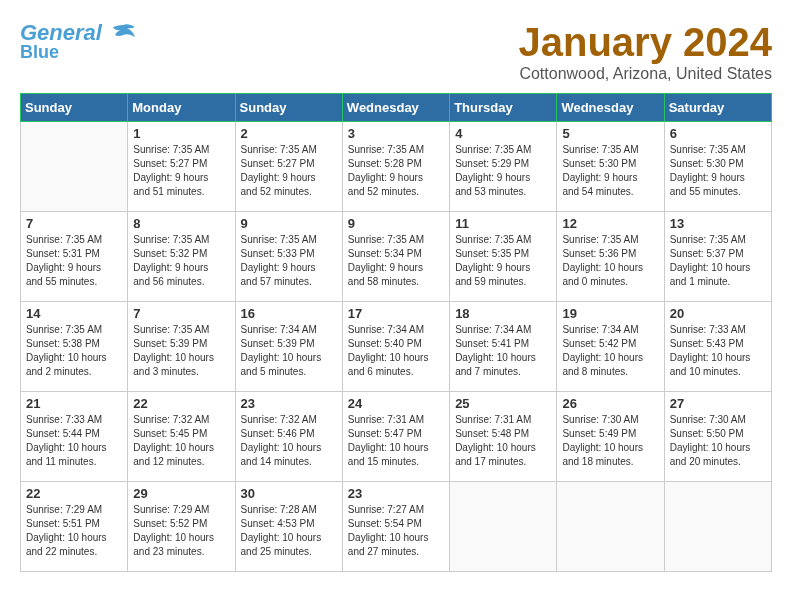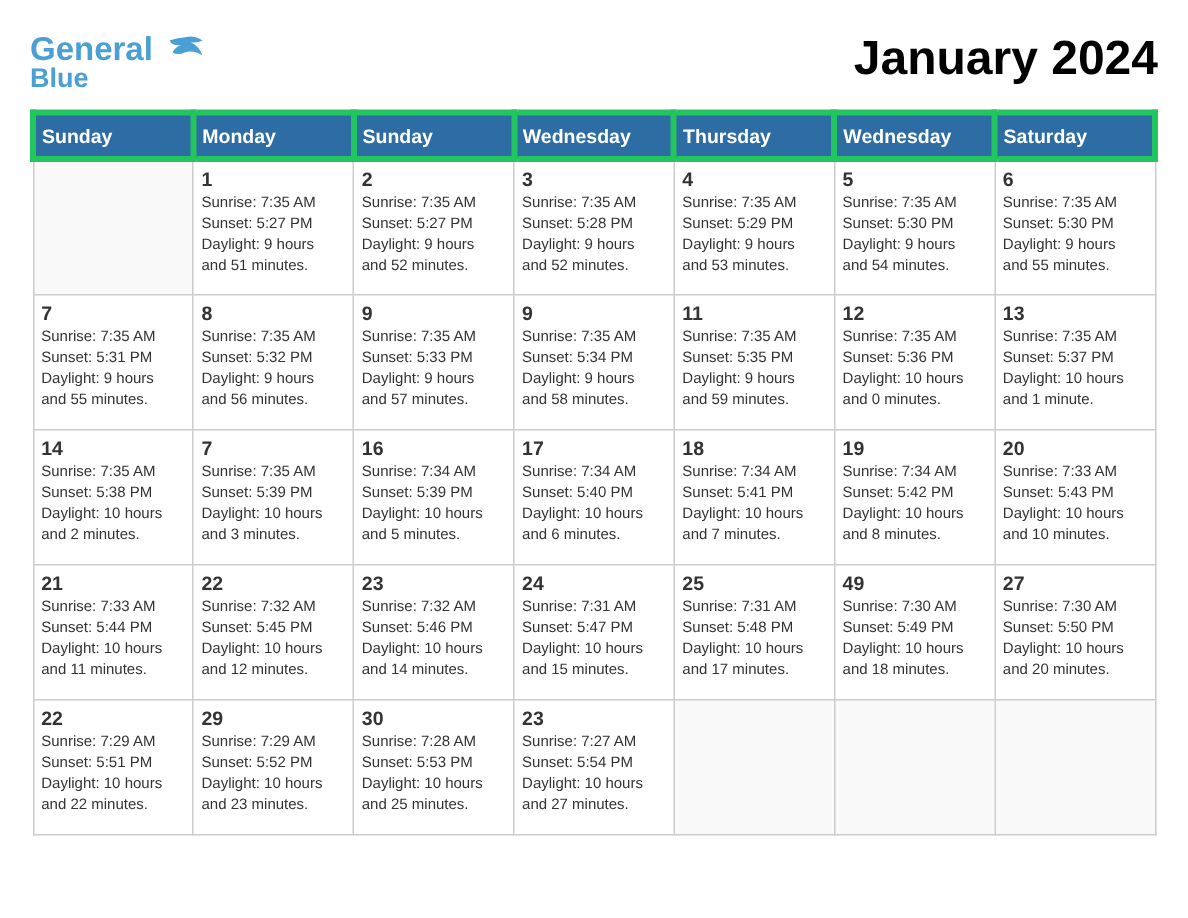--- a/index.html
+++ b/index.html
@@ -26,41 +26,41 @@
       font-weight: bold;
       color: #1a3a5c;
     }
     .logo-text span {
       color: #4a9fd4;
     }
     .title-section {
       text-align: right;
     }
     .month-title {
-      font-size: 32px;
+      font-size: 40px;
       font-weight: bold;
-      color: #000000;
+      color: #a16207;
     }
     .location {
       font-size: 16px;
       color: #555;
     }
     .calendar {
       width: 100%;
       border-collapse: collapse;
       table-layout: fixed;
     }
     .calendar th {
       background-color: #2e6da4;
       color: #fff;
       padding: 6px 4px;
       font-size: 13px;
       font-weight: bold;
       text-align: left;
-      border: 4px solid #22c55e;
+      border: 1px solid #22c55e;
     }
     .calendar td {
       border: 1px solid #ccc;
       vertical-align: top;
       padding: 4px 5px;
       font-size: 10.5px;
       color: #333;
       height: 90px;
     }
     .day-number {
@@ -75,32 +75,33 @@
     }
     .empty-cell {
       background: #f9f9f9;
     }
   </style>
 </head>
 <body>
 
 <div class="header">
   <div class="logo">
-    <div style="display:flex;align-items:center;">
+    <div style="display:flex;align-items:center;font-style:italic;">
       <span class="logo-text">
         <span>General</span>
         <svg style="display:inline-block;vertical-align:middle;margin:0 1px;" width="28" height="22" viewBox="0 0 28 22">
           <path d="M14 2 Q20 0 26 4 Q22 6 18 5 Q24 8 26 14 Q20 10 14 12 Q10 14 6 12 Q8 8 12 7 Q6 8 4 4 Q10 2 14 2Z" fill="#4a9fd4"></path>
         </svg>
       </span>
     </div>
     <div style="font-size:18px;font-weight:bold;color:#4a9fd4;margin-top:-4px;">Blue</div>
   </div>
   <div class="title-section">
     <div class="month-title">January 2024</div>
+    <div class="location">Cottonwood, Arizona, United States</div>
   </div>
 </div>
 
 <table class="calendar">
   <thead>
     <tr>
     <th>Sunday</th>
         <th>Monday</th>
         <th>Sunday</th>
         <th>Wednesday</th>
@@ -287,21 +288,21 @@
 and 15 minutes.</div>
         </td>
         <td>
           <div class="day-number">25</div>
           <div class="day-info" style="white-space: pre-line;">Sunrise: 7:31 AM
 Sunset: 5:48 PM
 Daylight: 10 hours
 and 17 minutes.</div>
         </td>
         <td>
-          <div class="day-number">49</div>
+          <div class="day-number">26</div>
           <div class="day-info" style="white-space: pre-line;">Sunrise: 7:30 AM
 Sunset: 5:49 PM
 Daylight: 10 hours
 and 18 minutes.</div>
         </td>
         <td>
           <div class="day-number">27</div>
           <div class="day-info" style="white-space: pre-line;">Sunrise: 7:30 AM
 Sunset: 5:50 PM
 Daylight: 10 hours
@@ -319,21 +320,21 @@
         <td>
           <div class="day-number">29</div>
           <div class="day-info" style="white-space: pre-line;">Sunrise: 7:29 AM
 Sunset: 5:52 PM
 Daylight: 10 hours
 and 23 minutes.</div>
         </td>
         <td>
           <div class="day-number">30</div>
           <div class="day-info" style="white-space: pre-line;">Sunrise: 7:28 AM
-Sunset: 5:53 PM
+Sunset: 4:53 PM
 Daylight: 10 hours
 and 25 minutes.</div>
         </td>
         <td>
           <div class="day-number">23</div>
           <div class="day-info" style="white-space: pre-line;">Sunrise: 7:27 AM
 Sunset: 5:54 PM
 Daylight: 10 hours
 and 27 minutes.</div>
         </td>

